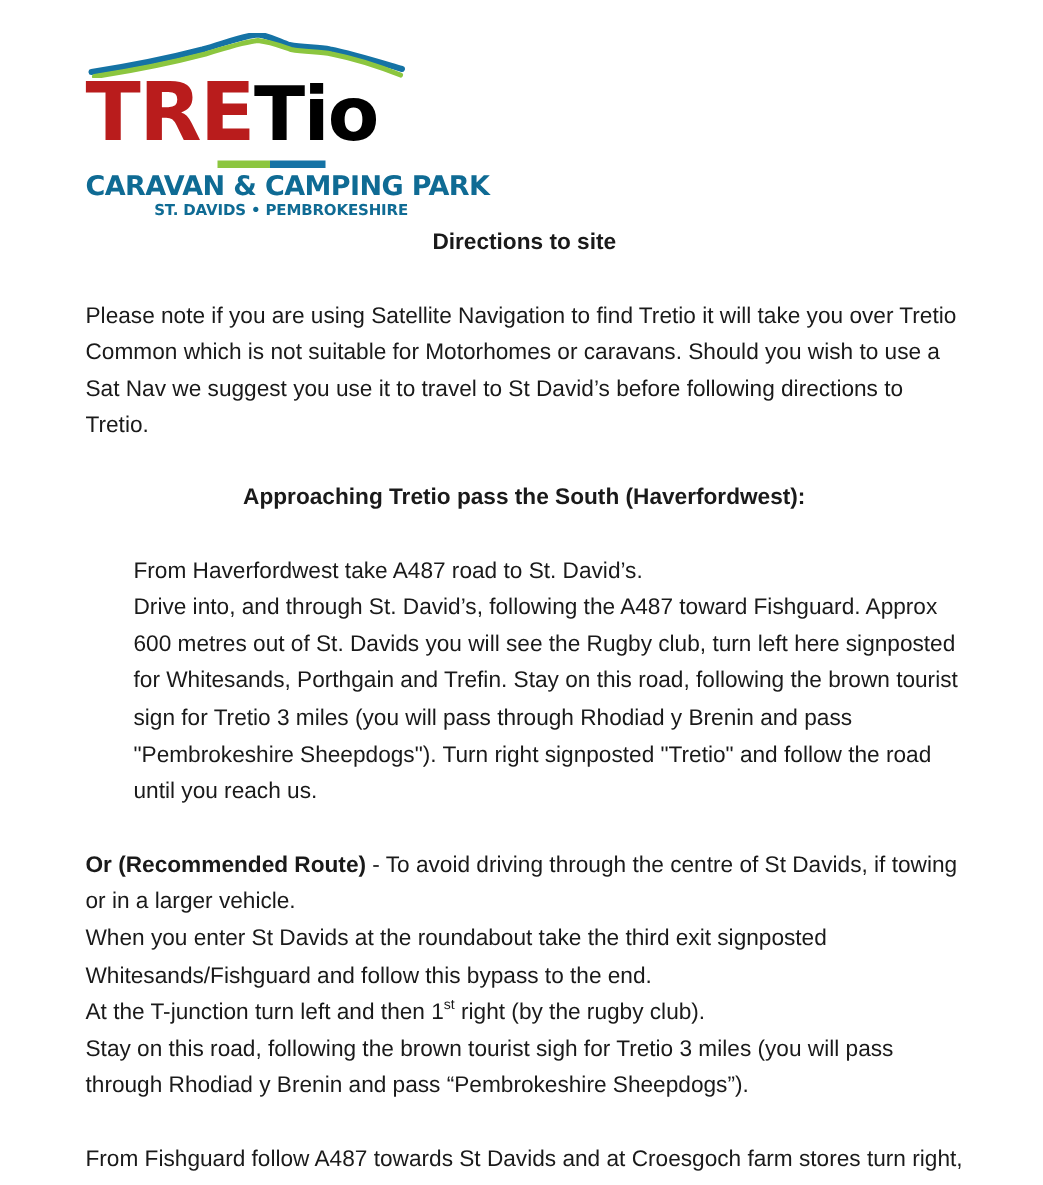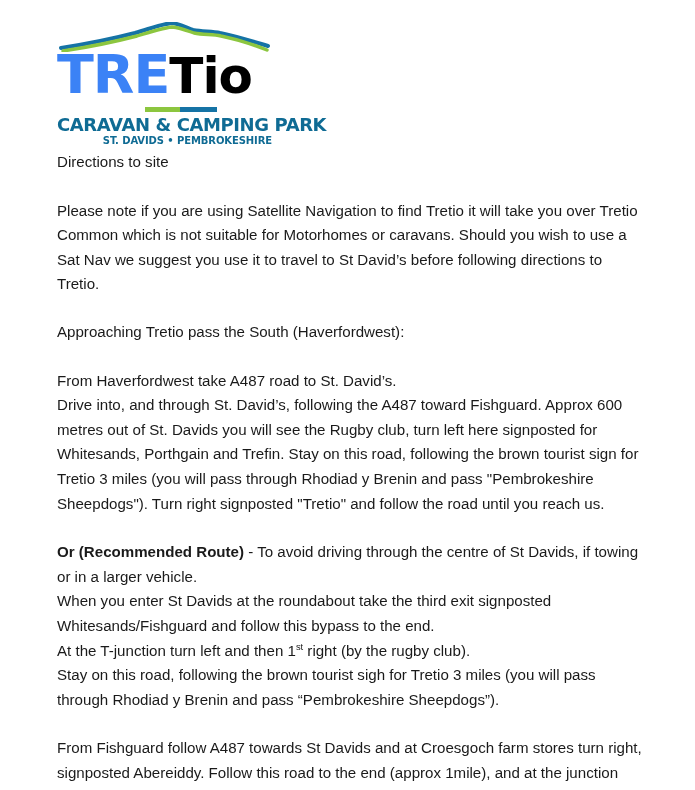--- a/index.html
+++ b/index.html
@@ -44,21 +44,21 @@
     top: 22px;
     width: 215px;
     height: 62px;
     line-height: 62px;
     font-family: "DejaVu Sans", sans-serif;
     font-weight: bold;
     font-size: 54px;
     letter-spacing: -1px;
     white-space: nowrap;
   }
-  .wm-blue { color: #3b82f6; }
+  .wm-blue { color: #b91c1c; }
   .wm-green { color: #000000; }
   .wm-tio {
     font-size: 50px;
   }
 
   .logo-dashes {
     position: absolute;
     left: 88px;
     top: 85px;
     width: 72px;
@@ -111,21 +111,22 @@
     top: 150px;
     width: 585px;
     font-size: 15.1px;
     line-height: 24.6px;
     color: #1a1a1a;
   }
   .doc p {
     margin: 0;
   }
   .doc .h {
-    font-weight: normal;
+    font-weight: bold;
+    text-align: center;
   }
   .spacer-sm { height: 23px; }
   .spacer-md { height: 24px; }
   sup {
     font-size: 0.62em;
     vertical-align: super;
     line-height: 0;
   }
   .inline-b { font-weight: bold; }
 </style>
@@ -161,21 +162,21 @@
     <div class="spacer-md"></div>
 
     <p>Please note if you are using Satellite Navigation to find Tretio it will take you over Tretio Common which is not suitable for Motorhomes or caravans.  Should you wish to use a Sat Nav we suggest you use it to travel to St David’s before following directions to Tretio.</p>
 
     <div class="spacer-sm"></div>
 
     <p class="h">Approaching Tretio pass the South (Haverfordwest):</p>
 
     <div class="spacer-md"></div>
 
-    <p style="white-space: pre-line;">From Haverfordwest take A487 road to St. David’s.
+    <p style="white-space: pre-line; margin-left: 32px;">From Haverfordwest take A487 road to St. David’s.
 Drive into, and through St. David’s, following the A487 toward Fishguard. Approx 600 metres out of St. Davids you will see the Rugby club, turn left here signposted for Whitesands, Porthgain and Trefin. Stay on this road, following the brown tourist sign for Tretio 3 miles (you will pass through Rhodiad y Brenin and pass "Pembrokeshire Sheepdogs"). Turn right signposted "Tretio" and follow the road until you reach us.</p>
 
     <div class="spacer-md"></div>
 
     <p><span class="inline-b">Or (Recommended Route)</span><span> - To avoid driving through the centre of St Davids, if towing or in a larger vehicle.</span></p>
 
     <p>When you enter St Davids at the roundabout take the third exit signposted Whitesands/Fishguard and follow this bypass to the end.</p>
 
     <p><span>At the T-junction turn left and then 1</span><sup>st</sup><span> right (by the rugby club).</span></p>
 

